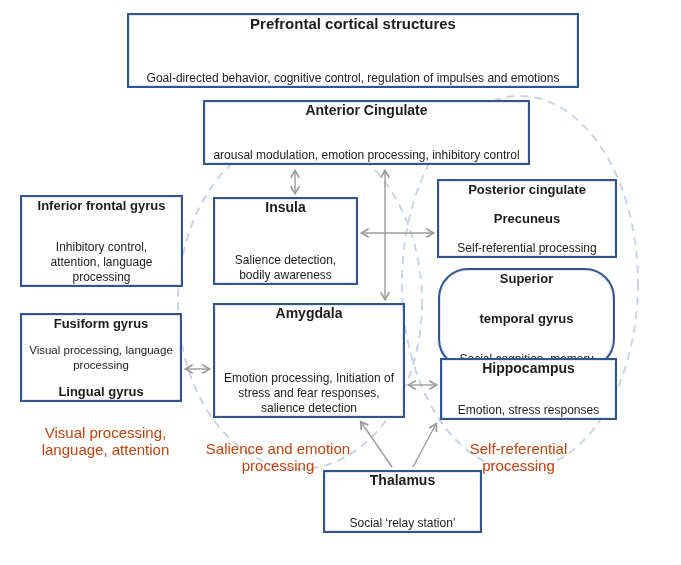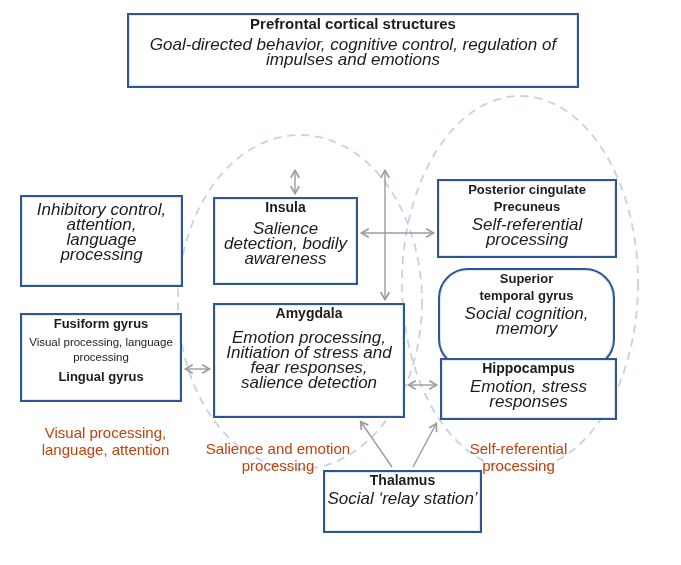--- a/index.html
+++ b/index.html
@@ -20,35 +20,34 @@
   .box {
     position: absolute;
     z-index: 2;
     background: #ffffff;
     border: 2px solid #2f5690;
     box-shadow: inset 0 0 0 1px #dfe7f1;
     box-sizing: border-box;
     display: flex;
     flex-direction: column;
     align-items: center;
-    justify-content: flex-start;
+    justify-content: space-between;
     text-align: center;
     color: #1c1c1c;
   }
   .box-title {
     font-weight: bold;
     font-size: 13px;
     line-height: 17px;
     white-space: nowrap;
   }
   .box-sub {
-    font-size: 17px;
+    font-size: 12px;
     line-height: 15px;
     margin-top: 5px;
-    font-style: italic;
   }
   .t15 .box-title { font-size: 15px; }
   .t14 .box-title { font-size: 14px; }
   .gap8 .box-sub { margin-top: 8px; }
   .net-label {
     position: absolute;
     z-index: 3;
     color: #c2410c;
     font-size: 15px;
     line-height: 17px;
@@ -93,22 +92,27 @@
     <line x1="409" y1="385" x2="436" y2="385" stroke="#9b9b9b" stroke-width="1.4" marker-start="url(#ah)" marker-end="url(#ah)"></line>
     <line x1="392" y1="467" x2="361" y2="422" stroke="#9b9b9b" stroke-width="1.4" marker-end="url(#ah)"></line>
     <line x1="413" y1="467" x2="436" y2="424" stroke="#9b9b9b" stroke-width="1.4" marker-end="url(#ah)"></line>
   </svg>
 
   <div class="box t15" id="box-prefrontal">
     <div class="box-title">Prefrontal cortical structures</div>
     <div class="box-sub">Goal-directed behavior, cognitive control, regulation of impulses and emotions</div>
   </div>
 
+  <div class="box t14" id="box-anterior-cingulate">
+    <div class="box-title">Anterior Cingulate</div>
+    <div class="box-sub">arousal modulation, emotion processing, inhibitory control</div>
+  </div>
 
   <div class="box" id="box-inferior-frontal">
+    <div class="box-title">Inferior frontal gyrus</div>
     <div class="box-sub">Inhibitory control, attention, language processing</div>
   </div>
 
   <div class="box t14" id="box-insula">
     <div class="box-title">Insula</div>
     <div class="box-sub">Salience detection, bodily awareness</div>
   </div>
 
   <div class="box" id="box-posterior-cingulate">
     <div class="box-title">Posterior cingulate</div>

